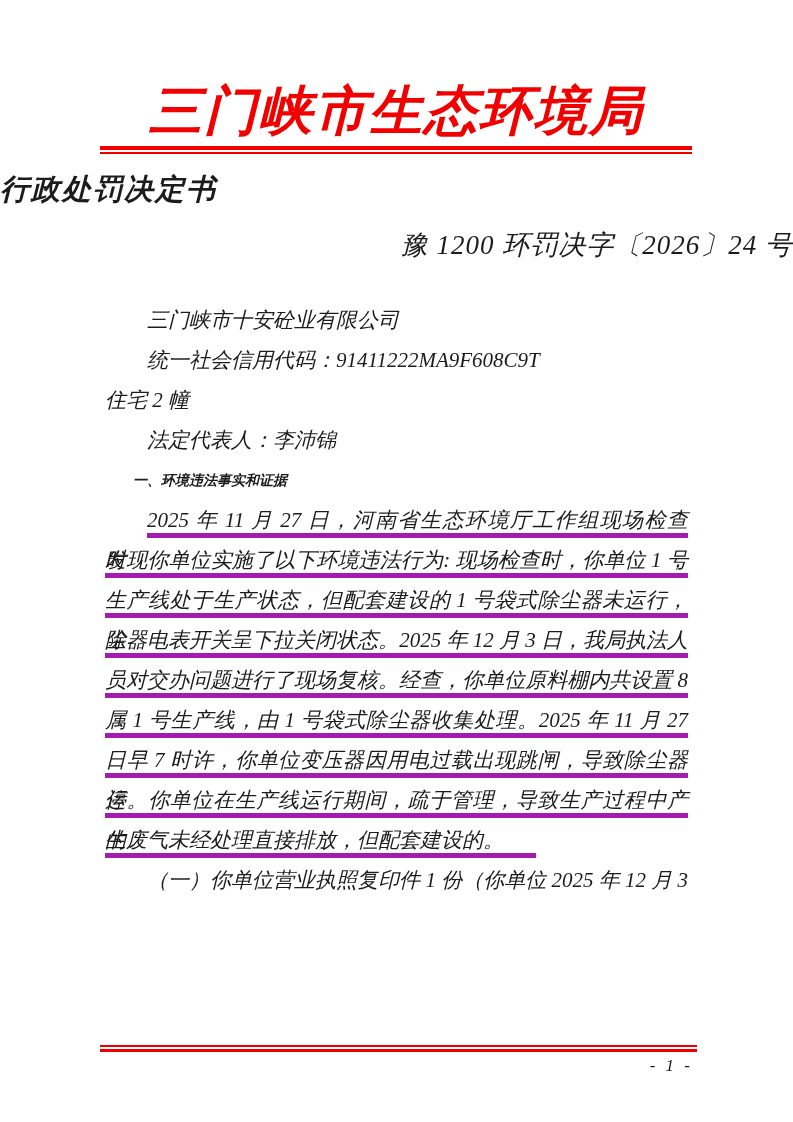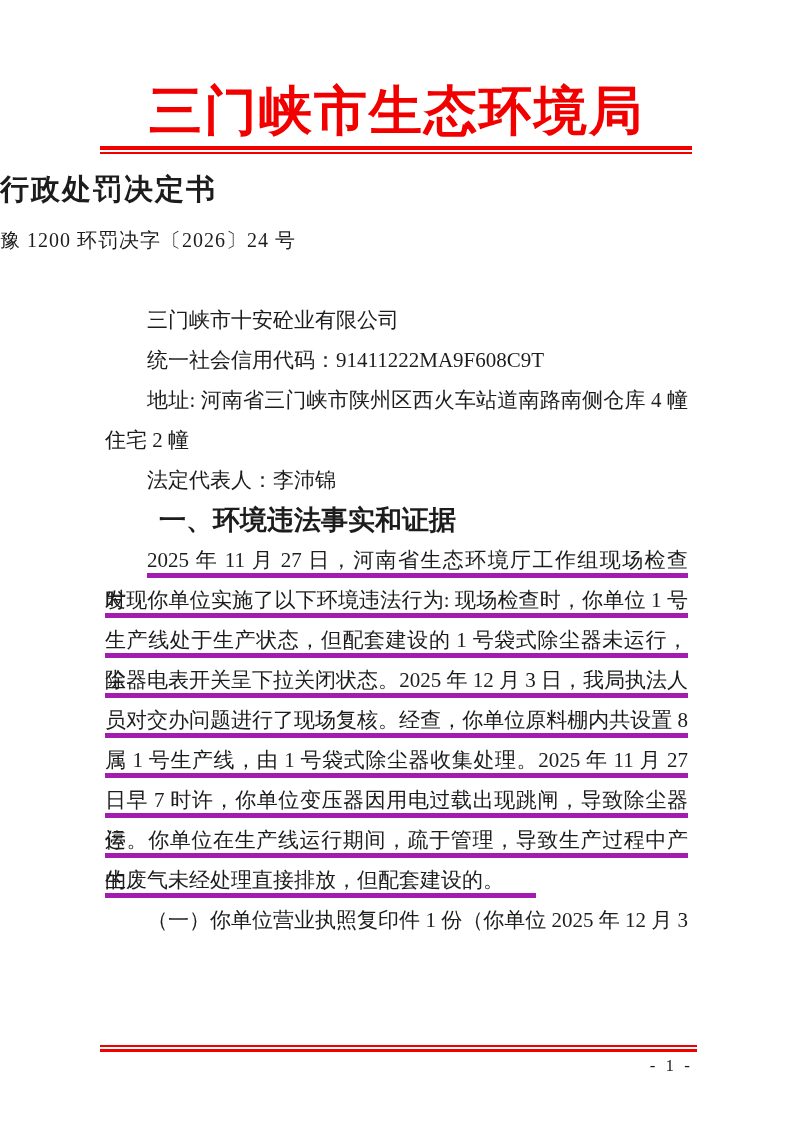--- a/index.html
+++ b/index.html
@@ -1,16 +1,16 @@
 <!DOCTYPE html>
 <html style="--accent: #f20000;"><head>
 <meta charset="utf-8">
 <style>
   :root { --accent: #f20000; --ink: #1c1c1c; }
-  * { margin: 0; padding: 0; box-sizing: content-box; }
+  * { margin: 0; padding: 0; box-sizing: content-box; font-style: italic; }
   html, body { background: #ffffff; }
   .page {
     position: relative;
     width: 793px; height: 1122px;
     background: #ffffff;
     overflow: hidden;
     font-family: "Liberation Serif", "DejaVu Serif", serif;
     color: var(--ink);
   }
   .agency-title {
@@ -26,36 +26,36 @@
     height: 2px; 
     border-top: 4px solid var(--accent);
     border-bottom: 2px solid var(--accent);
   }
   .doc-title {
     position: absolute; top: 170px; left: 0; width: 100%;
     font-size: 29px; font-weight: bold; letter-spacing: 2px;
   }
   .doc-number {
     position: absolute; top: 227px; left: 0; width: 100%;
-    text-align: left;
-    font-size: 20px; letter-spacing: 1px;
+    text-align: right;
+    font-size: 27px; letter-spacing: 1px;
   }
   .doc-body {
     position: absolute; top: 300px; left: 105px; width: 583px;
     font-size: 21px;
   }
   .doc-line {
     height: 40px; line-height: 40px;
     white-space: normal;
   }
   .doc-line.ind { text-indent: 2em; }
   .doc-line.j { text-align: justify; text-align-last: justify; }
   .doc-line.hd {
     font-family: "Liberation Sans", "DejaVu Sans", sans-serif;
-    font-weight: bold; font-size: 27px;
+    font-weight: bold; font-size: 14px;
   }
   .u { border-bottom: 5px solid #a21caf; padding-bottom: 1px; }
   .u.ext { padding-right: 32px; }
   .foot-rule {
     position: absolute; top: 1045px; left: 100px; width: 597px;
     height: 2px; 
     border-top: 2px solid var(--accent);
     border-bottom: 3px solid var(--accent);
   }
   .page-number {
@@ -72,21 +72,20 @@
 
   <div class="head-rule"></div>
 
   <div class="doc-title">行政处罚决定书</div>
 
   <div class="doc-number">豫 1200 环罚决字〔2026〕24 号</div>
 
   <div class="doc-body">
       <div class="doc-line ind"><span>三门峡市十安砼业有限公司</span></div>
       <div class="doc-line ind"><span>统一社会信用代码：91411222MA9F608C9T</span></div>
-      <div class="doc-line ind j"><span>地址: 河南省三门峡市陕州区西火车站道南路南侧仓库 4 幢</span></div>
       <div class="doc-line"><span>住宅 2 幢</span></div>
       <div class="doc-line ind"><span>法定代表人：李沛锦</span></div>
       <div class="doc-line ind hd"><span>一、环境违法事实和证据</span></div>
       <div class="doc-line ind j"><span class="u">2025 年 11 月 27 日，河南省生态环境厅工作组现场检查时，</span></div>
       <div class="doc-line j"><span class="u">发现你单位实施了以下环境违法行为: 现场检查时，你单位 1 号</span></div>
       <div class="doc-line j"><span class="u">生产线处于生产状态，但配套建设的 1 号袋式除尘器未运行，除</span></div>
       <div class="doc-line j"><span class="u">尘器电表开关呈下拉关闭状态。2025 年 12 月 3 日，我局执法人</span></div>
       <div class="doc-line j"><span class="u">员对交办问题进行了现场复核。经查，你单位原料棚内共设置 8</span></div>
       <div class="doc-line j"><span class="u">属 1 号生产线，由 1 号袋式除尘器收集处理。2025 年 11 月 27</span></div>
       <div class="doc-line j"><span class="u">日早 7 时许，你单位变压器因用电过载出现跳闸，导致除尘器停</span></div>

